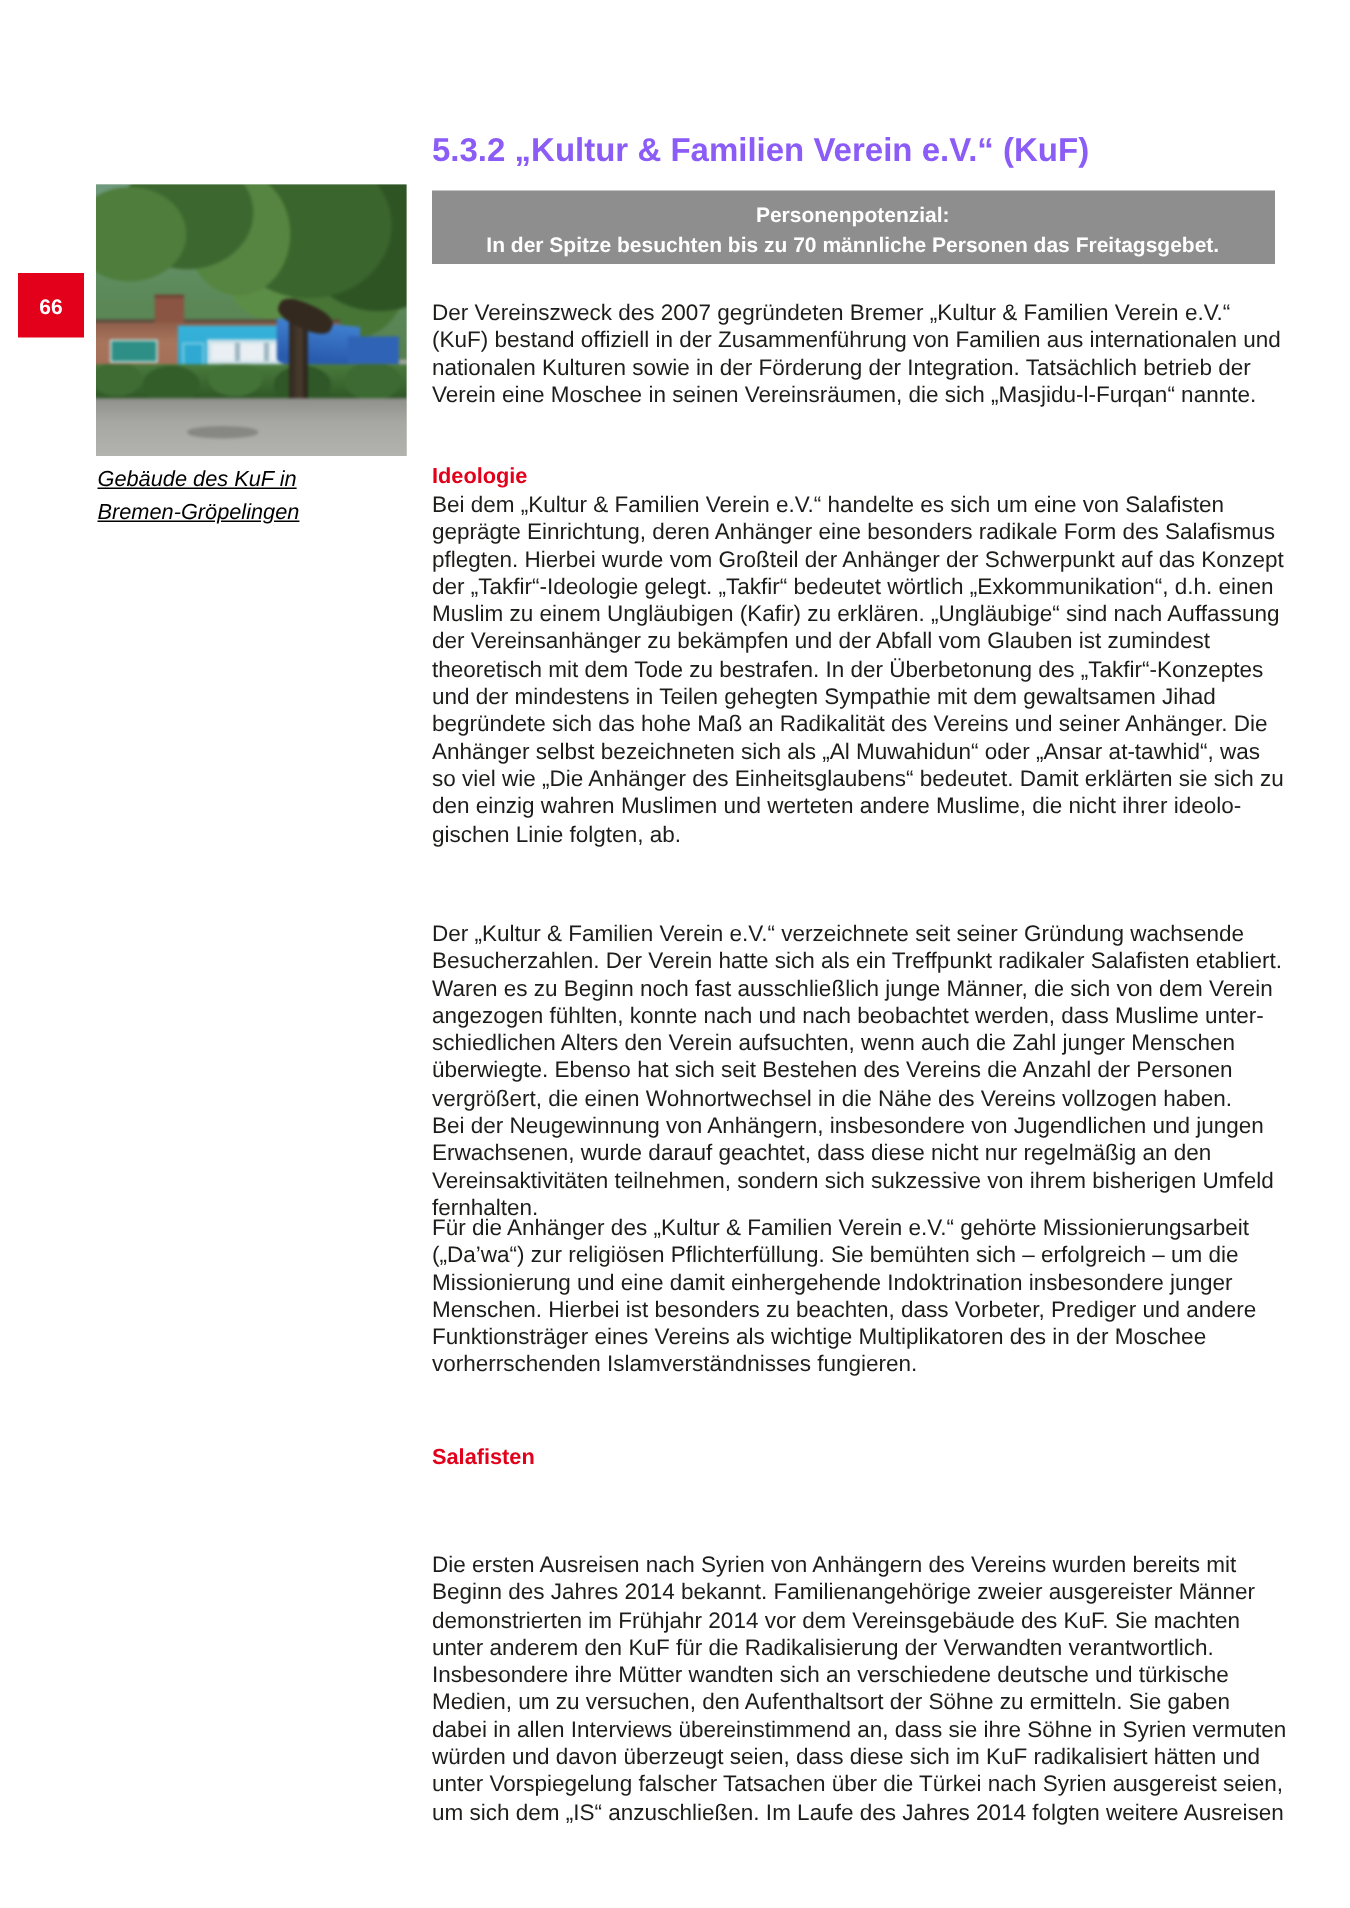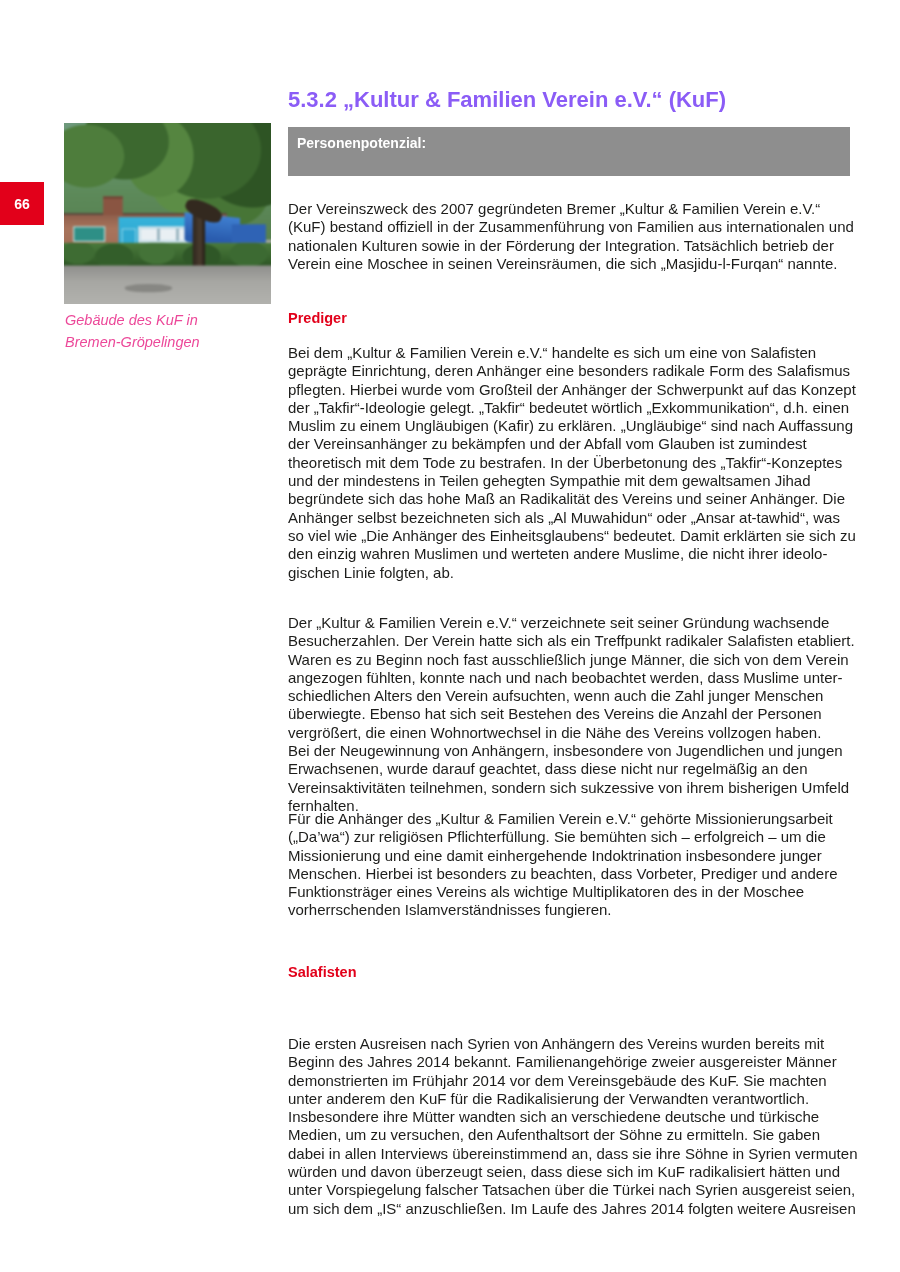--- a/index.html
+++ b/index.html
@@ -3,21 +3,21 @@
 <meta charset="utf-8">
 <style>
   html,body{margin:0;padding:0;background:#e8e8e8;}
   .page{
     position:relative;width:900px;height:1272px;background:#ffffff;
     font-family:"Liberation Sans",sans-serif;color:#1d1d1b;overflow:hidden;
     margin:0 auto;
   }
   
   .pagenum{
-    position:absolute;left:0;top:182px;width:44px;height:43px;
+    position:absolute;left:12px;top:182px;width:44px;height:43px;
     background:#e2001a;color:#ffffff;font-size:14px;font-weight:bold;
     display:flex;align-items:center;justify-content:center;
   }
   
   .photo{
     position:absolute;left:64px;top:123px;width:207px;height:181px;
     margin:0;overflow:hidden;background:#9fb8a0;
   }
   .photo-art{position:absolute;inset:0;filter:blur(1.1px);transform:scale(1.03);}
   .ph{position:absolute;}
@@ -54,45 +54,46 @@
       radial-gradient(28px 18px at 45% 40%,#447338 0 60%,transparent 63%),
       radial-gradient(30px 20px at 66% 55%,#2f5727 0 60%,transparent 63%),
       radial-gradient(30px 20px at 88% 45%,#3c6a32 0 60%,transparent 63%),
       linear-gradient(180deg,#4a7a3c 0%,#35602b 70%,#2c5124 100%);}
   .ph-ground{left:0;top:78%;width:100%;height:22%;
     background:linear-gradient(180deg,#8f8f8c 0%,#a7a7a3 40%,#b3b3af 100%);}
   .ph-shadow{left:30%;top:88%;width:22%;height:4%;background:#878783;border-radius:50%;}
 
   .caption{
     position:absolute;left:65px;top:309px;width:200px;
-    font-style:italic;font-size:14.5px;line-height:22px;color:#ec4899;
+    font-style:italic;font-size:14.5px;line-height:22px;color:#000000;
     white-space:pre;
+    text-decoration:underline;
   }
   
   .col{position:absolute;left:288px;top:0;width:562px;}
   h1.sec{
     position:absolute;left:0;top:87px;margin:0;width:562px;
     color:#8b5cf6;font-size:22px;line-height:26px;font-weight:bold;white-space:pre;
   }
   .infobox{
     position:absolute;left:0;top:127px;width:562px;height:49px;
     background:#8e8e8e;color:#ffffff;box-sizing:border-box;padding:6px 10px 0 9px;
-    font-size:14px;font-weight:bold;line-height:20px;
+    font-size:14px;font-weight:bold;line-height:20px;text-align:center;
   }
   .body-p{
     position:absolute;left:0;margin:0;width:575px;
     font-size:15px;line-height:18.3px;color:#1d1d1b;white-space:pre;
   }
   h2.sub{
     position:absolute;left:0;margin:0;
     color:#e2001a;font-size:14.5px;line-height:18px;font-weight:bold;white-space:pre;
   }
   .p-intro{top:200px;}
   .h-ideologie{top:309px;}
-  .p-ideo1{top:344px;}
+  .p-ideo1{top:328px;}
   .p-ideo2{top:614px;}
   .p-ideo3{top:810px;}
   .h-ausreisen{top:963px;}
   .p-aus1{top:1035px;}
 </style>
 </head>
 <body>
 
 <div class="page">
 
@@ -123,28 +124,29 @@
 
   <div class="caption">Gebäude des KuF in
 Bremen-Gröpelingen</div>
 
   <main class="col">
 
     <h1 class="sec">5.3.2 „Kultur &amp; Familien Verein e.V.“ (KuF)</h1>
 
     <div class="infobox">
       <div>Personenpotenzial:</div>
+      <div>In der Spitze besuchten bis zu 70 männliche Personen das Freitagsgebet.</div>
     </div>
 
     <p class="body-p p-intro">Der Vereinszweck des 2007 gegründeten Bremer „Kultur &amp; Familien Verein e.V.“
 (KuF) bestand offiziell in der Zusammenführung von Familien aus internationalen und
 nationalen Kulturen sowie in der Förderung der Integration. Tatsächlich betrieb der
 Verein eine Moschee in seinen Vereinsräumen, die sich „Masjidu-l-Furqan“ nannte.</p>
 
-    <h2 class="sub h-ideologie">Prediger</h2>
+    <h2 class="sub h-ideologie">Ideologie</h2>
 
     <p class="body-p p-ideo1">Bei dem „Kultur &amp; Familien Verein e.V.“ handelte es sich um eine von Salafisten
 geprägte Einrichtung, deren Anhänger eine besonders radikale Form des Salafismus
 pflegten. Hierbei wurde vom Großteil der Anhänger der Schwerpunkt auf das Konzept
 der „Takfir“-Ideologie gelegt. „Takfir“ bedeutet wörtlich „Exkommunikation“, d.h. einen
 Muslim zu einem Ungläubigen (Kafir) zu erklären. „Ungläubige“ sind nach Auffassung
 der Vereinsanhänger zu bekämpfen und der Abfall vom Glauben ist zumindest
 theoretisch mit dem Tode zu bestrafen. In der Überbetonung des „Takfir“-Konzeptes
 und der mindestens in Teilen gehegten Sympathie mit dem gewaltsamen Jihad
 begründete sich das hohe Maß an Radikalität des Vereins und seiner Anhänger. Die

